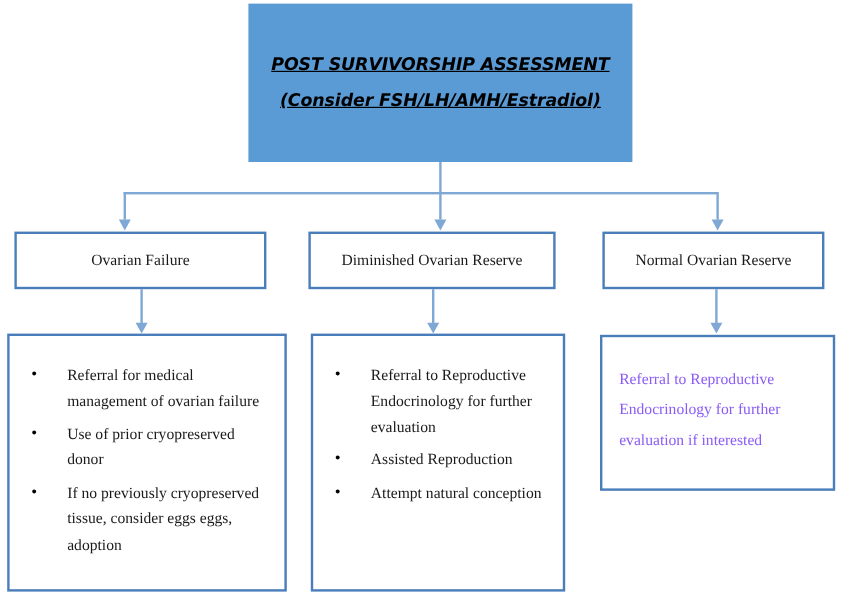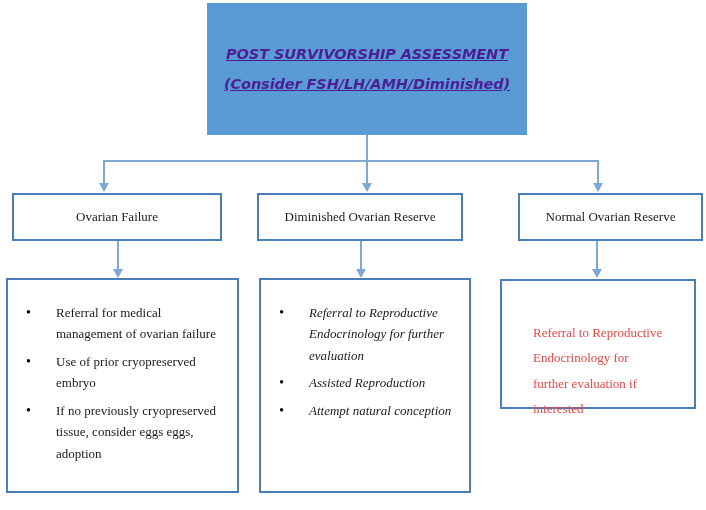--- a/index.html
+++ b/index.html
@@ -32,21 +32,21 @@
     justify-content: center;
     align-items: center;
     gap: 14px;
   }
   .header-line {
     font-family: "DejaVu Sans", "Liberation Sans", sans-serif;
     font-weight: bold;
     font-style: italic;
     text-decoration: underline;
     font-size: 14.5px;
-    color: #4c1d95;
+    color: #000000;
     letter-spacing: -0.1px;
     white-space: nowrap;
   }
 
   
   .cat-box {
     position: absolute;
     top: 193px;
     height: 48px;
     background: #ffffff;
@@ -56,31 +56,31 @@
     align-items: center;
     justify-content: center;
   }
   .cat-label {
     font-family: "Liberation Serif", "DejaVu Serif", serif;
     font-size: 13px;
     color: #1a1a1a;
   }
   .cat-left   { left: 12px;  width: 210px; }
   .cat-mid    { left: 257px; width: 206px; }
-  .cat-right  { left: 518px; width: 185px; }
+  .cat-right  { left: 502px; width: 185px; }
 
   
   .detail-box {
     position: absolute;
     background: #ffffff;
     border: 2.5px solid #4A7EBB;
     box-sizing: border-box;
   }
   .detail-left  { left: 6px;   top: 278px; width: 233px; height: 215px; }
-  .detail-mid   { left: 259px; top: 278px; width: 212px; height: 215px; font-style: italic; }
+  .detail-mid   { left: 259px; top: 278px; width: 212px; height: 215px; }
   .detail-right { left: 500px; top: 279px; width: 196px; height: 130px; }
 
   .bullets {
     list-style: none;
     margin: 0;
     padding: 22px 10px 0 18px;
   }
   .bullets li {
     position: relative;
     padding-left: 30px;
@@ -92,26 +92,26 @@
   }
   .bullets li::before {
     content: "\2022";
     position: absolute;
     left: 0;
     top: -1px;
     font-size: 14px;
     color: #000000;
   }
   .plain-text {
-    margin: 17px;
+    margin: 0;
     padding: 22px 14px 0 14px;
     font-family: "Liberation Serif", "DejaVu Serif", serif;
     font-size: 13px;
     line-height: 1.95;
-    color: #ef4444;
+    color: #8b5cf6;
   }
 
   
   .conn {
     position: absolute;
     background: #7FA8D4;
   }
   .conn-v { width: 1.6px; }
   .conn-h { height: 1.6px; }
   .arrowhead {
@@ -123,21 +123,21 @@
     border-top: 9px solid #7FA8D4;
   }
 </style>
 </head>
 <body>
 
 <div id="canvas">
 
   <div class="header-box">
     <div class="header-line">POST SURVIVORSHIP ASSESSMENT</div>
-    <div class="header-line">(Consider FSH/LH/AMH/Diminished)</div>
+    <div class="header-line">(Consider FSH/LH/AMH/Estradiol)</div>
   </div>
 
   <div class="conn conn-v" style="left:366px; top:135px; height:26px;"></div>
 
   <div class="conn conn-h" style="left:103px; top:160px; width:495px;"></div>
 
   <div class="conn conn-v" style="left:103px; top:160px; height:23px;"></div>
   <div class="arrowhead" style="left:99px; top:183px;"></div>
 
   <div class="conn conn-v" style="left:366px; top:160px; height:23px;"></div>
@@ -161,21 +161,21 @@
 
   <div class="conn conn-v" style="left:360px; top:241px; height:29px;"></div>
   <div class="arrowhead" style="left:356px; top:269px;"></div>
 
   <div class="conn conn-v" style="left:596px; top:241px; height:29px;"></div>
   <div class="arrowhead" style="left:592px; top:269px;"></div>
 
   <div class="detail-box detail-left">
     <ul class="bullets">
       <li>Referral for medical management of ovarian failure</li>
-      <li>Use of prior cryopreserved embryo</li>
+      <li>Use of prior cryopreserved donor</li>
       <li>If no previously cryopreserved tissue, consider eggs eggs, adoption</li>
     </ul>
   </div>
 
   <div class="detail-box detail-mid">
     <ul class="bullets">
       <li>Referral to Reproductive Endocrinology for further evaluation</li>
       <li>Assisted Reproduction</li>
       <li>Attempt natural conception</li>
     </ul>

